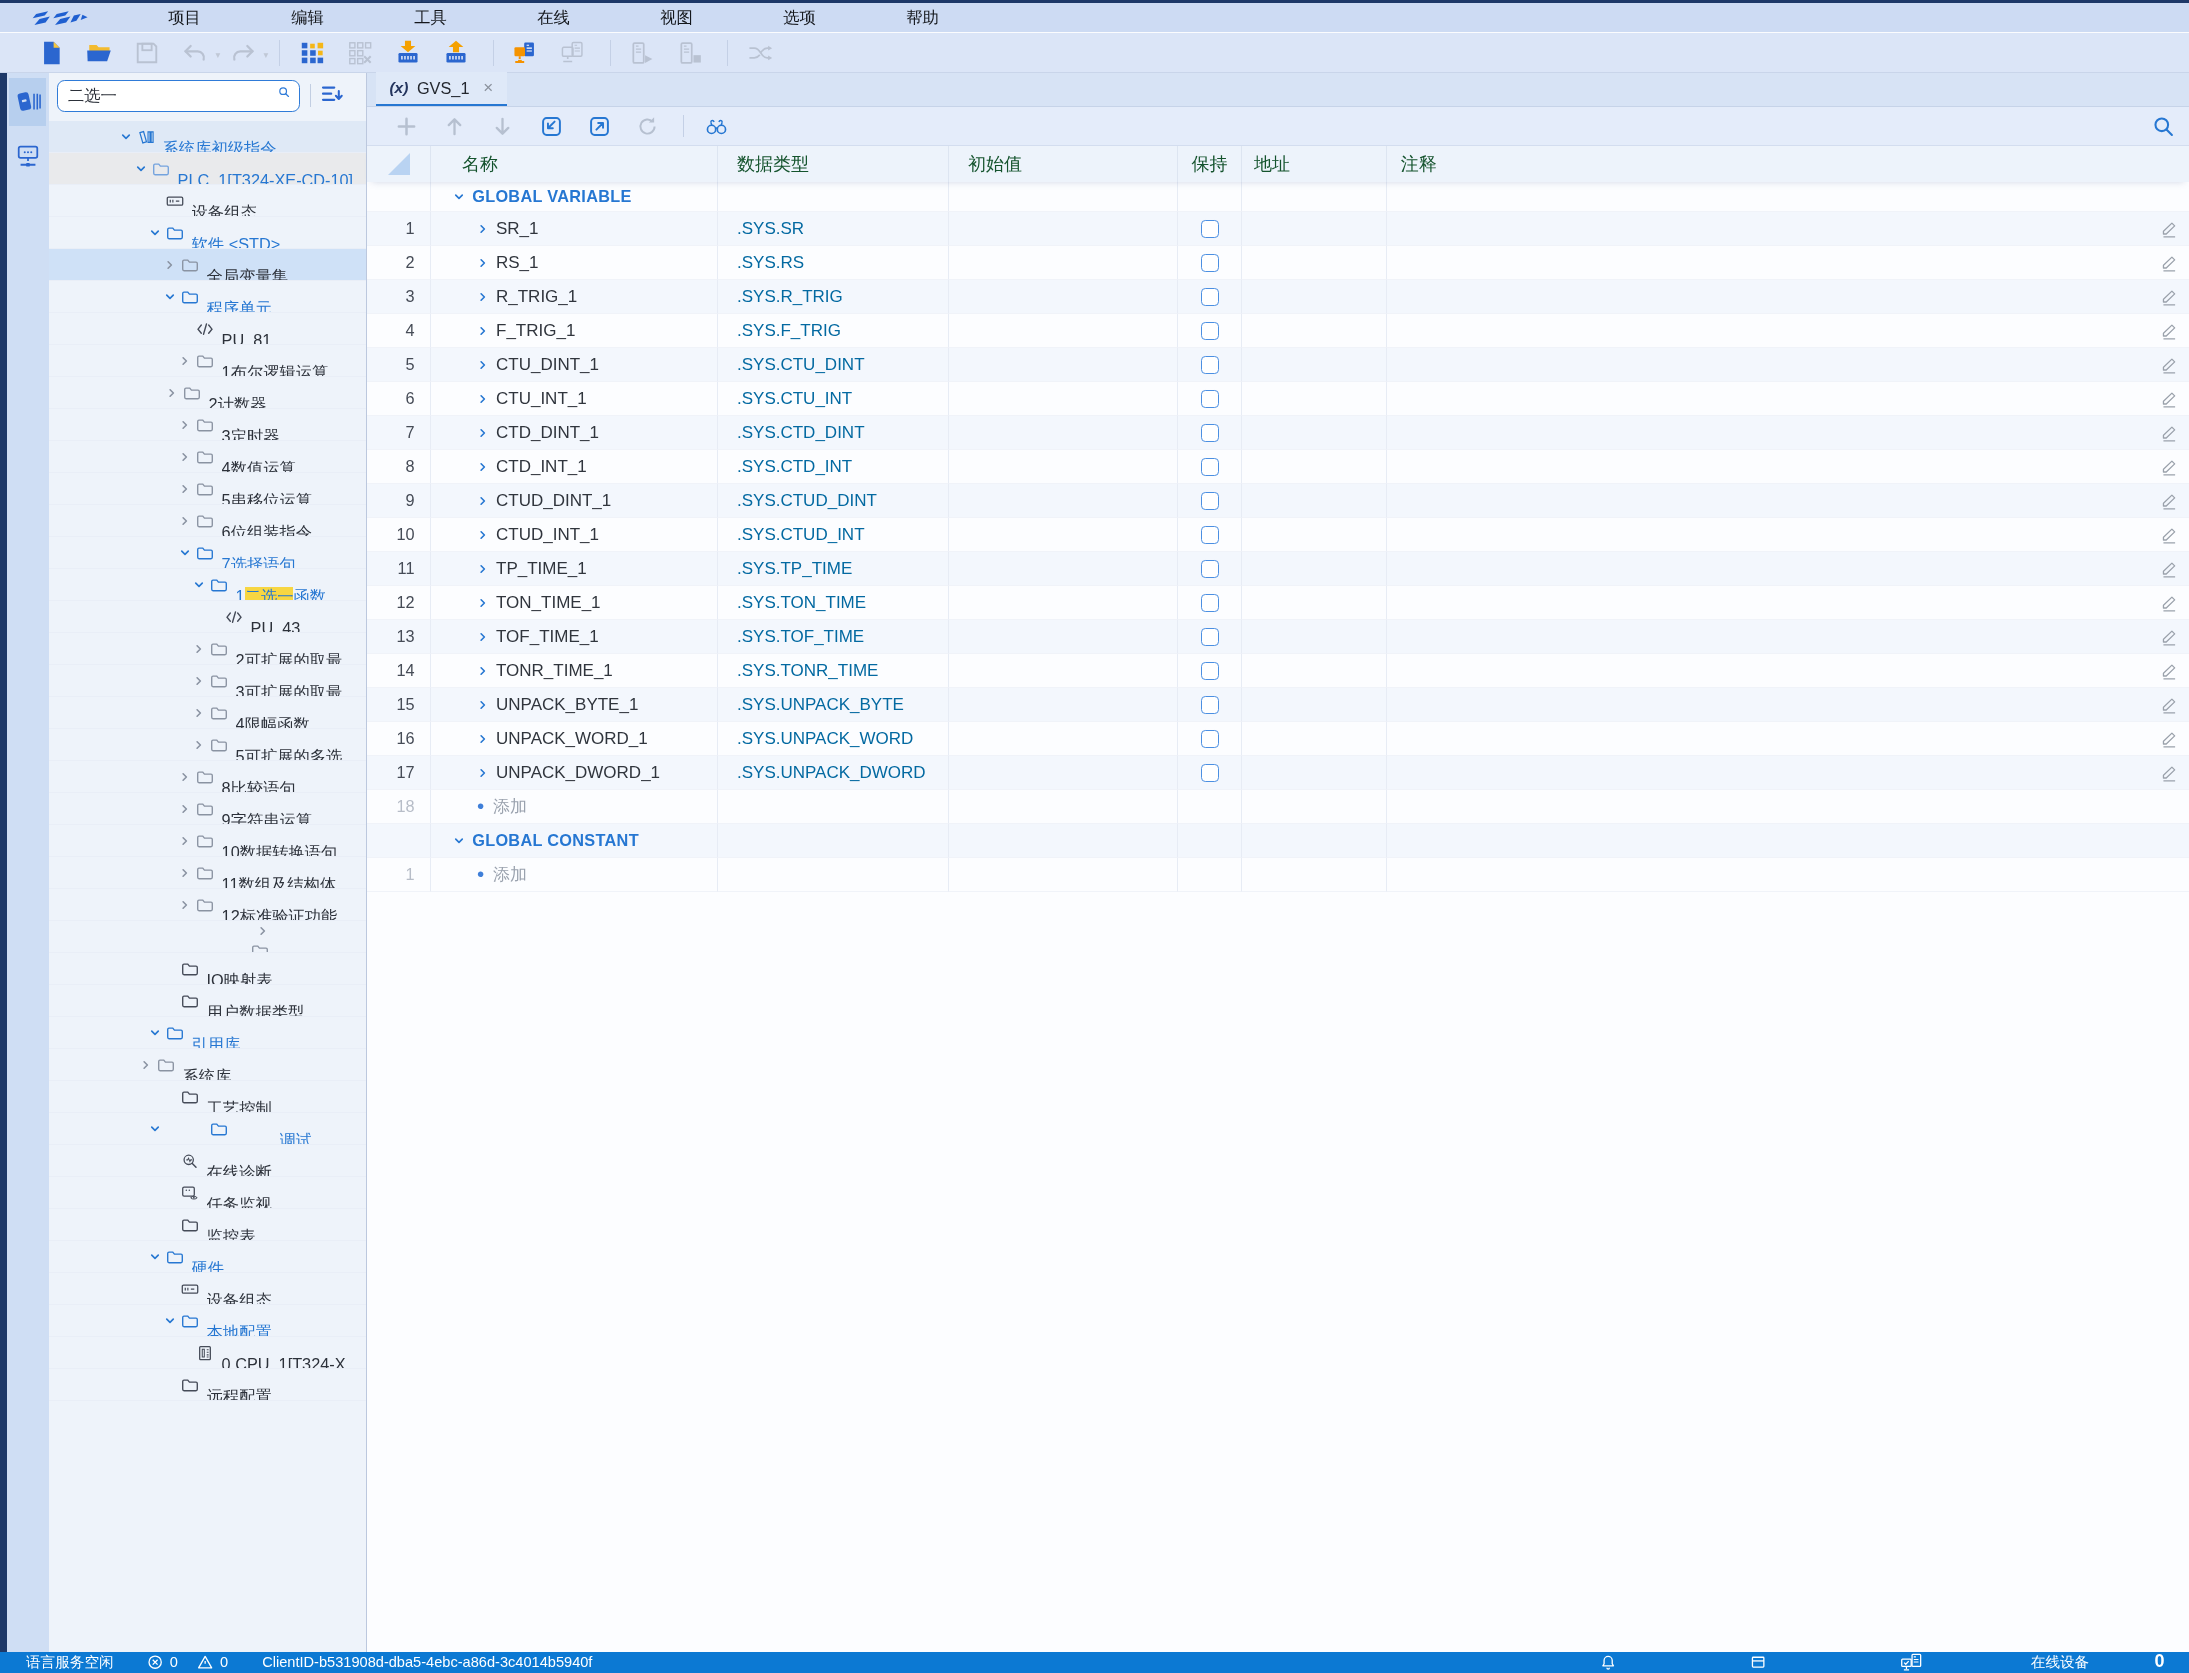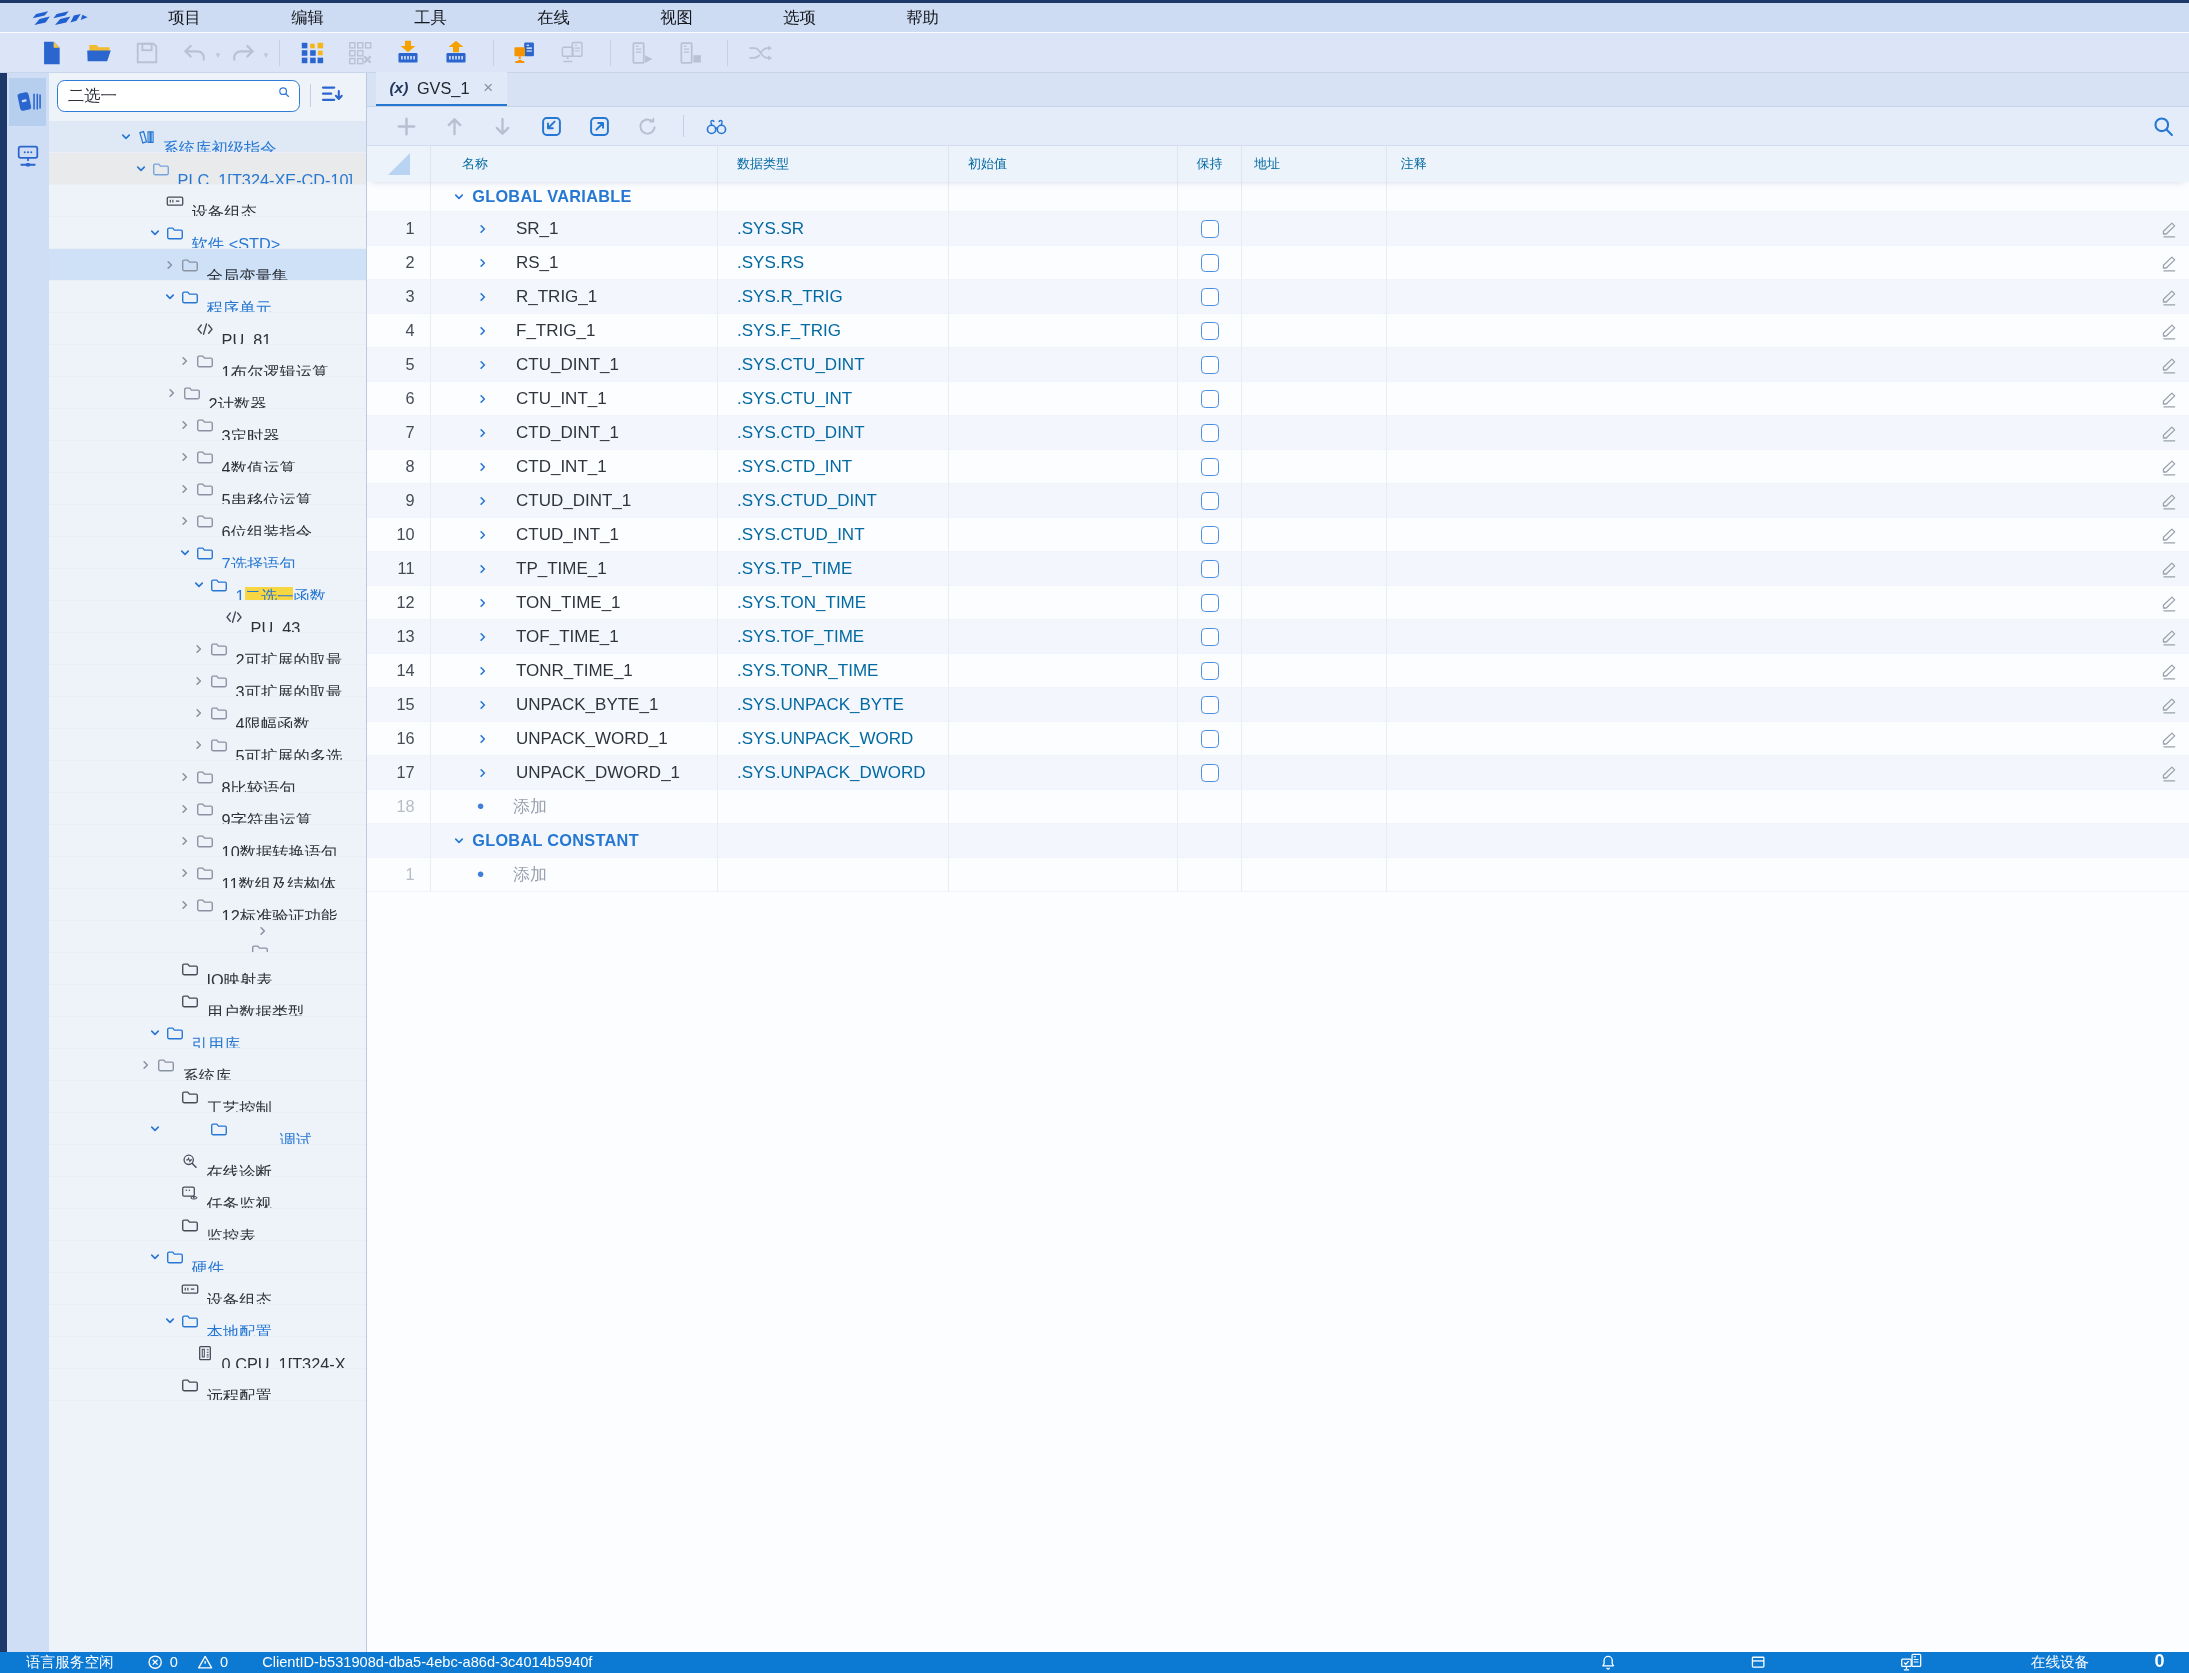--- a/index.html
+++ b/index.html
@@ -64,36 +64,36 @@
   #etoolbar { height:39px; background:#e4ecfa; border-bottom:0.9px solid #d3ddef; display:flex; align-items:center; padding-left:26px; position:relative; }
   .ebtn { width:27.5px; height:27.5px; margin-right:20.6px; display:flex; align-items:center; justify-content:center; color:#2677d2; }
   .ebtn.disabled { color:#b6c0d0; }
   .ebtn svg { width:23px; height:23px; }
   .esep { width:0.9px; height:22.4px; background:#c4d0e6; margin:0 19px 0 1.7px; }
   #etb-search { position:absolute; right:13.8px; top:7.7px; width:23px; height:23px; color:#2677d2; }
 
   
   .tgrid { display:grid; grid-template-columns:63px 287px 231px 229px 64px 145px 1fr; }
   #thead { height:36px; background:#edf3fb; box-shadow:0 5.2px 6.9px -5.2px rgba(100,120,160,.28); position:relative; z-index:2; }
-  #thead > div { display:flex; align-items:center; font-size:13px; color:#0369a1; border-left:0.9px solid #dde5f1; padding-left:19px; }
+  #thead > div { display:flex; align-items:center; font-size:18px; color:#14532d; border-left:0.9px solid #dde5f1; padding-left:19px; }
   #thead > div:first-child { border-left:none; justify-content:center; padding-left:0; }
   #thead .th-name { padding-left:31px; }
   #thead .th-retain { justify-content:center; padding-left:0; }
   #thead .th-addr { padding-left:12px; }
   #thead .th-comment { padding-left:13.8px; }
   .corner-tri { width:0; height:0; border-bottom:22.4px solid #b9d3f2; border-left:22.4px solid transparent; }
 
   #tbody .trow { height:34px; }
   #tbody .trow.tint { background:#f3f7fd; }
   #tbody .trow.sec-first { height:30px; }
   #tbody .trow > div { border-left:0.9px solid #e7ecf5; border-bottom:0.9px solid #f0f3f9; display:flex; align-items:center; overflow:hidden; }
   #tbody .trow > div:first-child { border-left:none; }
   .cell-num { justify-content:flex-end; padding-right:15.5px; font-size:16.3px; color:#464c57; }
   .cell-num.dim { color:#b7bdc8; }
-  .cell-name { padding-left:46px; gap:27px; font-size:17px; color:#30353d; }
+  .cell-name { padding-left:46px; gap:7px; font-size:17px; color:#30353d; }
   .cell-name .rchev { width:12px; height:12px; color:#2677d2; flex:0 0 12px; }
   .cell-name .rchev svg { width:12px; height:12px; transform:rotate(-90deg); }
   .sec-row .cell-name { padding-left:21.5px; gap:7.7px; }
   .sec-title { font-size:16.3px; font-weight:600; color:#2677d2; letter-spacing:0.3px; }
   .sec-row .schev { width:12px; height:12px; color:#2677d2; }
   .cell-type { padding-left:19px; font-size:17px; color:#0369a1; }
   .cell-retain { justify-content:center; }
   .checkbox { width:18px; height:18px; border:1.7px solid #4b8fe2; border-radius:4.3px; background:#fff; }
   .cell-comment { position:relative; }
   .pencil { position:absolute; right:10.3px; top:50%; transform:translateY(-50%); width:19px; height:19px; color:#9aa1ab; }

